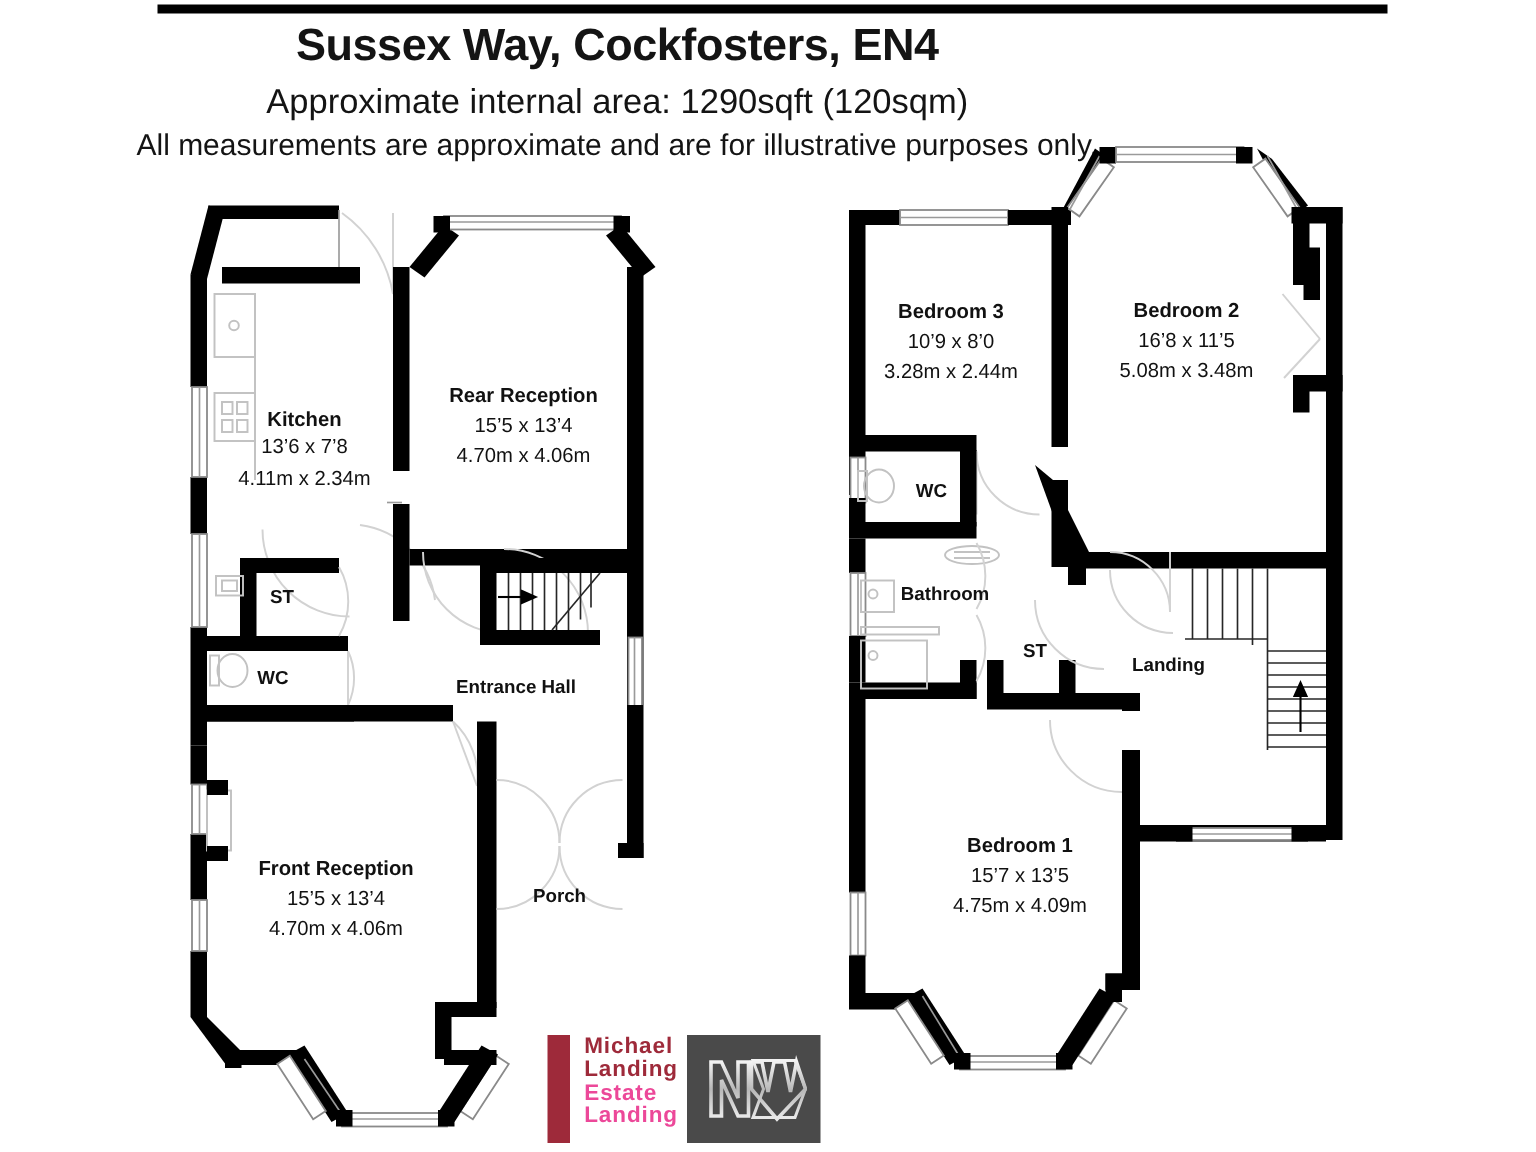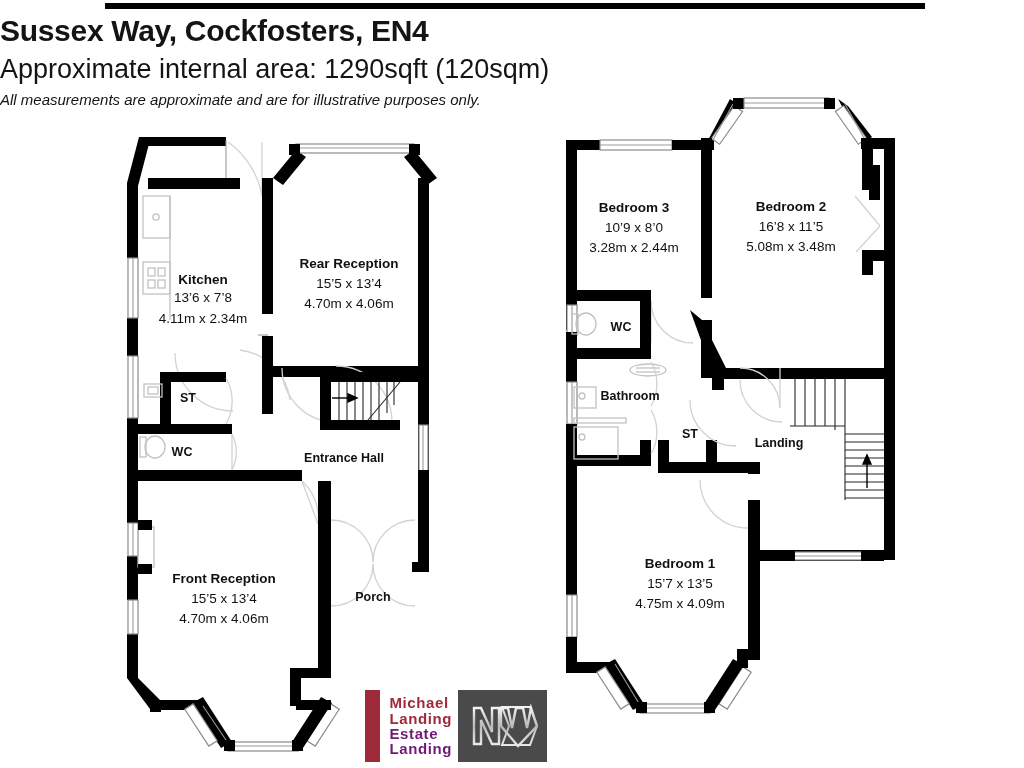--- a/index.html
+++ b/index.html
@@ -10,31 +10,31 @@
     font-family:"Liberation Sans", sans-serif;
     color:#141414;
     overflow:hidden;
     position:relative;
   }
   #top-rule{
     position:absolute;left:105px;top:3px;width:820px;height:6px;
     background:#000000;
   }
   #header{
-    position:absolute;left:0;top:14px;width:823px;
+    position:absolute;left:0;top:14px;width:823px;text-align:center;
   }
   #plan-title{
     font-size:30px;font-weight:bold;letter-spacing:-0.3px;
     margin:0;line-height:1.12;
   }
   #plan-area{
-    font-size:27px;font-weight:400;margin:6px 0 0 0;line-height:1.15;
+    font-size:23px;font-weight:400;margin:6px 0 0 0;line-height:1.15;
   }
   #plan-disclaimer{
-    font-size:15px;font-style:italic;margin:6px 0 0 0;line-height:1.15;
+    font-size:20px;margin:6px 0 0 0;line-height:1.15;
   }
   #plans{
     position:absolute;left:0;top:0;width:1024px;height:768px;
   }
   svg{display:block;}
   .wall{fill:#000000;}
   .win{fill:#ffffff;stroke:#8a8a8a;stroke-width:1.2;}
   .winline{stroke:#9a9a9a;stroke-width:1.1;fill:none;}
   .swing{fill:none;stroke:#d2d2d2;stroke-width:1.3;}
   .fix{fill:none;stroke:#c2c2c2;stroke-width:1.3;}
@@ -42,26 +42,26 @@
   .arrow{fill:#000000;stroke:#000000;stroke-width:1.4;}
   .rlabel{font-family:"Liberation Sans",sans-serif;font-size:13.5px;font-weight:bold;fill:#111;text-anchor:middle;}
   .rdim{font-family:"Liberation Sans",sans-serif;font-size:13.5px;font-weight:400;fill:#111;text-anchor:middle;}
   .rsmall{font-family:"Liberation Sans",sans-serif;font-size:12.5px;font-weight:bold;fill:#111;text-anchor:middle;}
   #logo{
     position:absolute;left:365px;top:690px;width:182px;height:72px;
     display:flex;align-items:stretch;
   }
   #logo-bar{width:16px;background:#9e2a3a;}
   #logo-words{
-    display:flex;flex-direction:column;justify-content:center;
+    display:flex;flex-direction:column;justify-content:flex-start;
     padding-left:9px;padding-right:6px;line-height:1.02;
   }
   #logo-words span{font-size:15px;font-weight:bold;letter-spacing:0.6px;}
   .lw-red{color:#9e2a3a;}
-  .lw-gray{color:#701a75;letter-spacing:1.8px;}
+  .lw-gray{color:#ec4899;letter-spacing:1.8px;}
   #logo-mark{
     width:92px;background:#4a4a4a;display:flex;align-items:center;justify-content:center;
   }
 </style>
 </head>
 <body>
 
 <div id="top-rule"></div>
 
 <div id="header">

